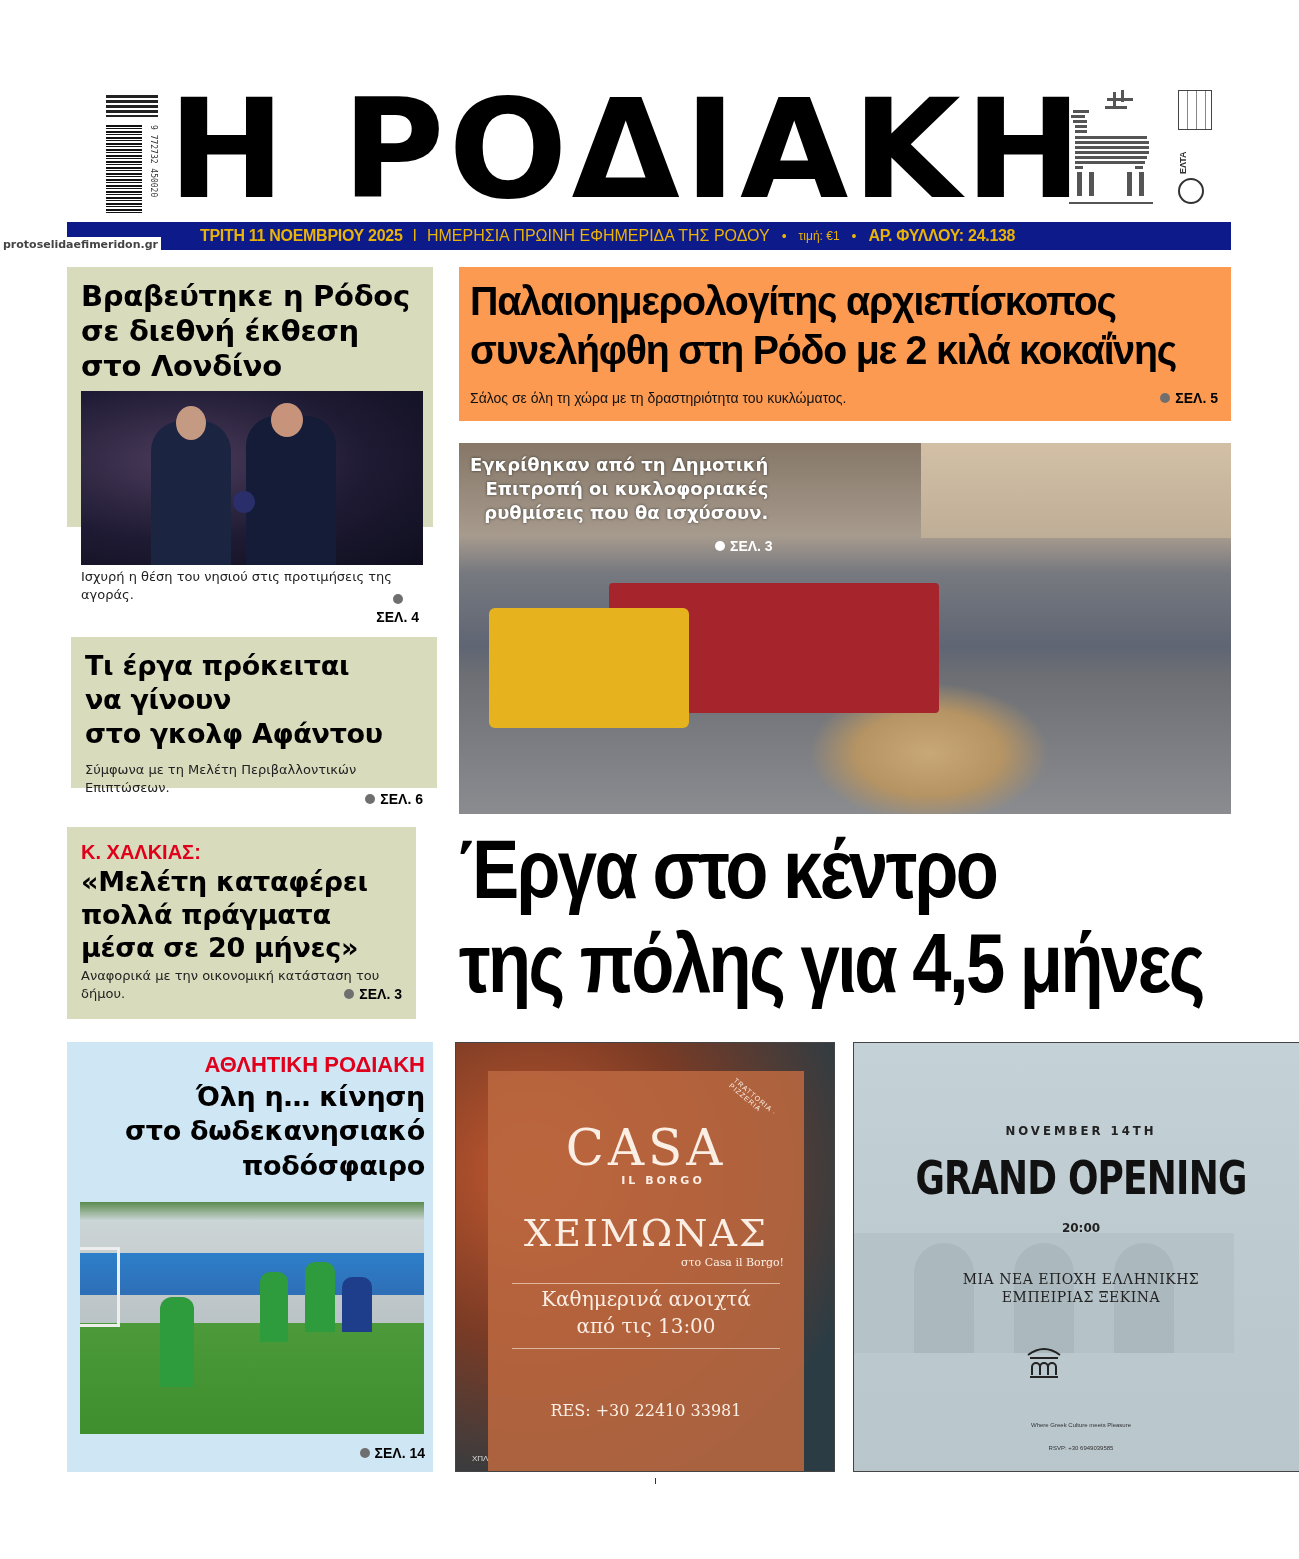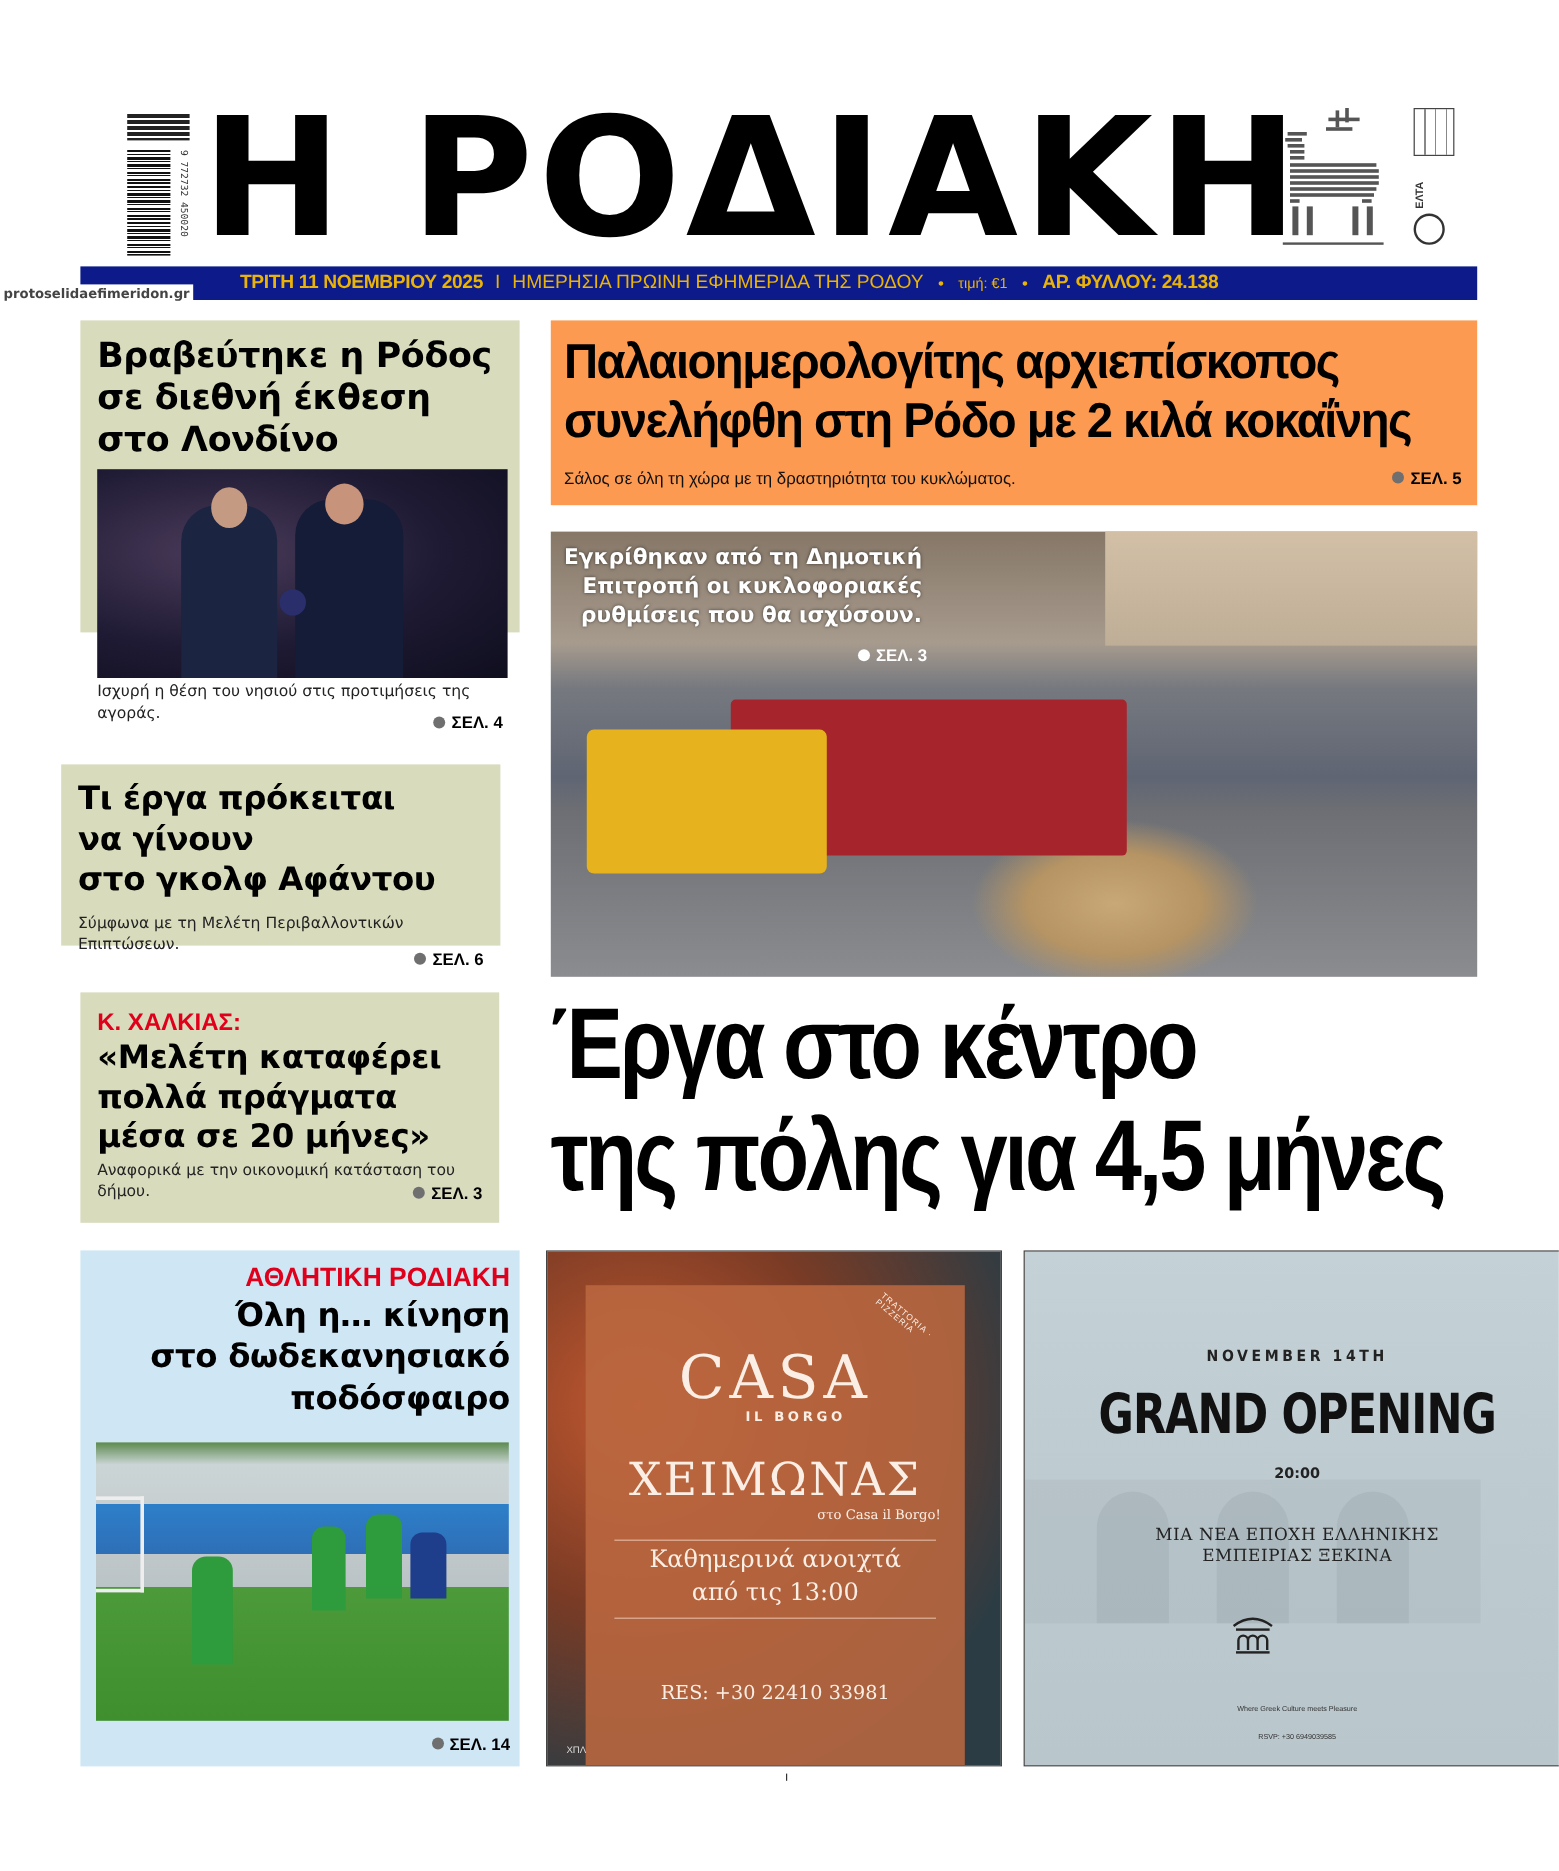--- a/index.html
+++ b/index.html
@@ -43,24 +43,24 @@
   .page-ref .bullet { display: inline-block; width: 10px; height: 10px; border-radius: 50%; background: #6f6f6f; }
 
   .photo { position: absolute; overflow: hidden; text-align: right; }
 
   
   #box1 { left: 67px; top: 267px; width: 366px; height: 260px; }
   #box1 h2 { position: absolute; left: 14px; top: 12px; font-size: 29px; }
   #box1 .photo { left: 14px; top: 124px; width: 342px; height: 174px;
      background: radial-gradient(ellipse at 30% 40%, #4a3b5a 0%, #1e1a33 55%, #0f0e1e 100%); }
   #box1 .sub { position: absolute; left: 14px; top: 301px; width: 330px; }
-  #box1 .page-ref { position: absolute; right: 14px; top: 327px; }
-
-  
-  #box2 { left: 51px; top: 637px; width: 366px; height: 151px; }
+  #box1 .page-ref { position: absolute; right: 14px; top: 327px; flex-direction: column; }
+
+  
+  #box2 { left: 71px; top: 637px; width: 366px; height: 151px; }
   #box2 h2 { position: absolute; left: 14px; top: 12px; font-size: 27px; line-height: 1.25; }
   #box2 .sub { position: absolute; left: 14px; top: 124px; width: 330px; }
   #box2 .page-ref { position: absolute; right: 14px; top: 154px; }
 
   
   #box3 { left: 67px; top: 827px; width: 349px; height: 192px; }
   #box3 .kicker { position: absolute; left: 14px; top: 14px; font-family: "Liberation Sans", sans-serif; font-weight: 700; font-size: 20px; color: #e0001b; }
   #box3 h2 { position: absolute; left: 14px; top: 39px; font-size: 27px; line-height: 1.22; }
   #box3 .sub { position: absolute; left: 14px; top: 140px; width: 300px; }
   #box3 .page-ref { position: absolute; right: 14px; top: 159px; }

